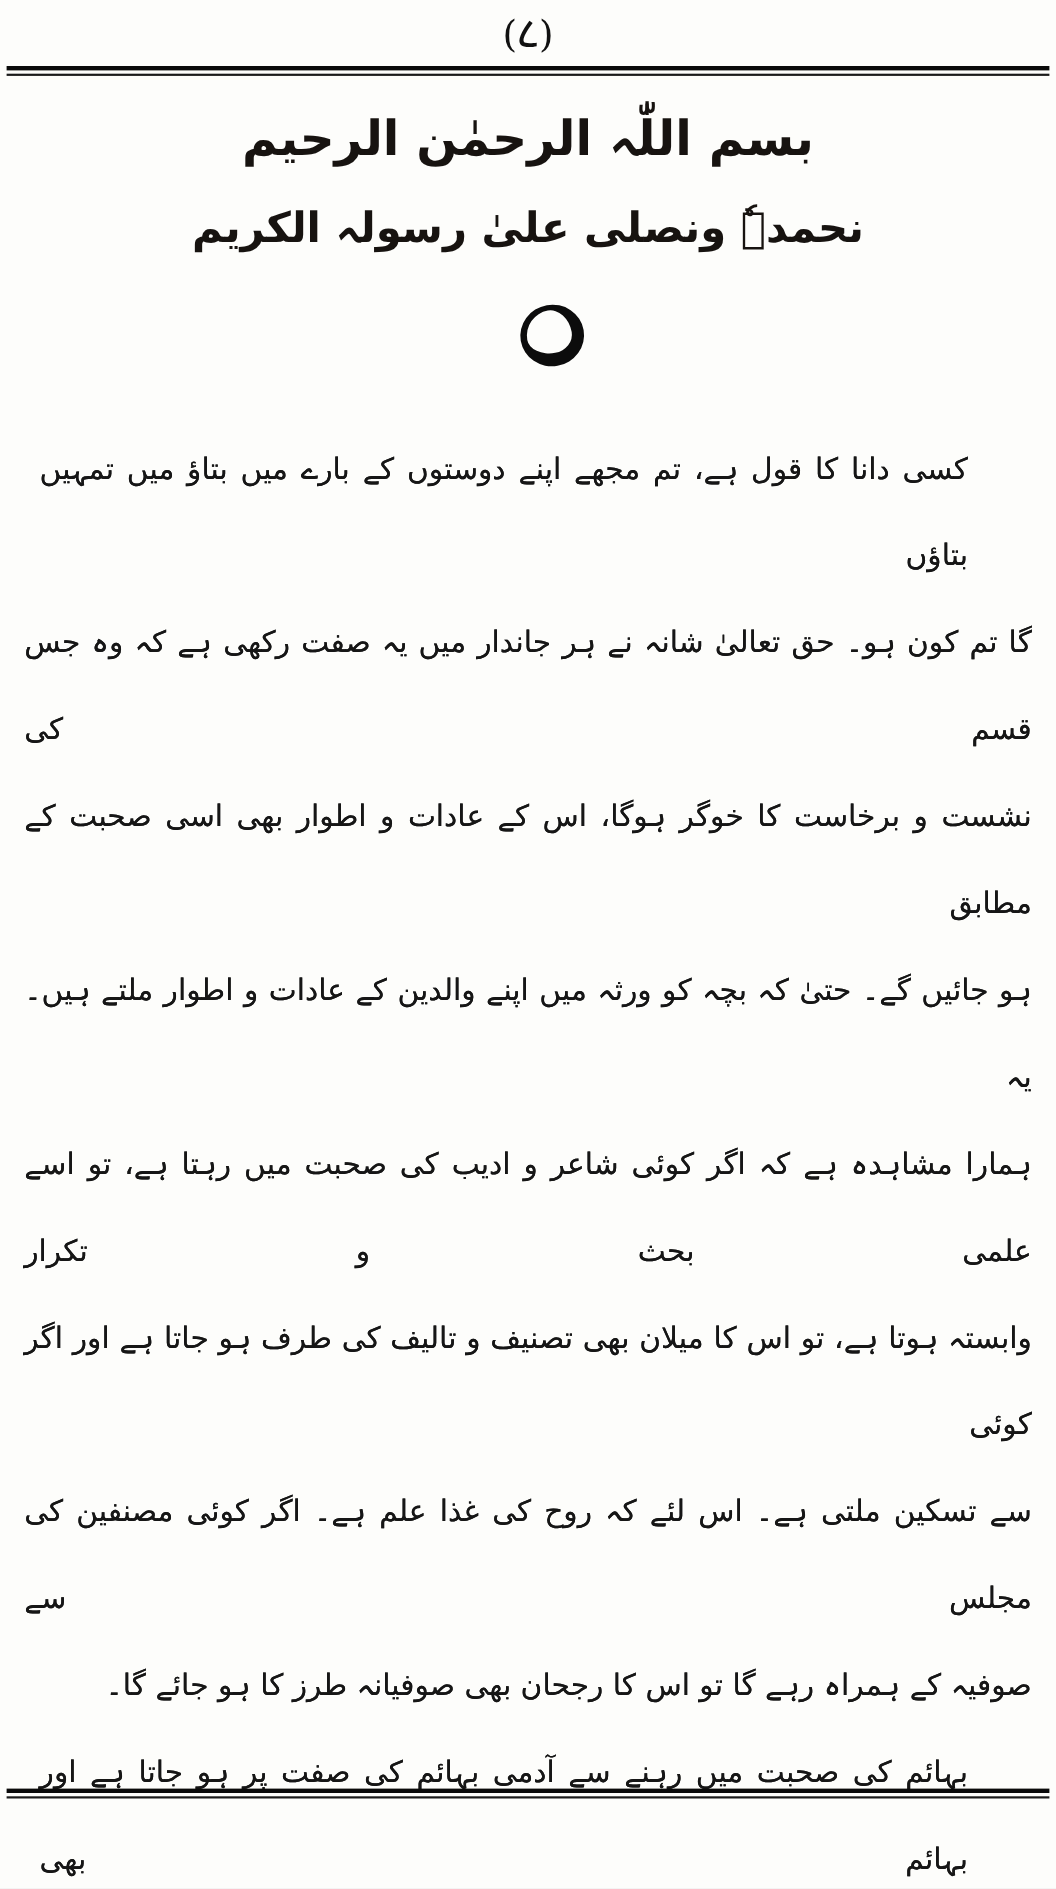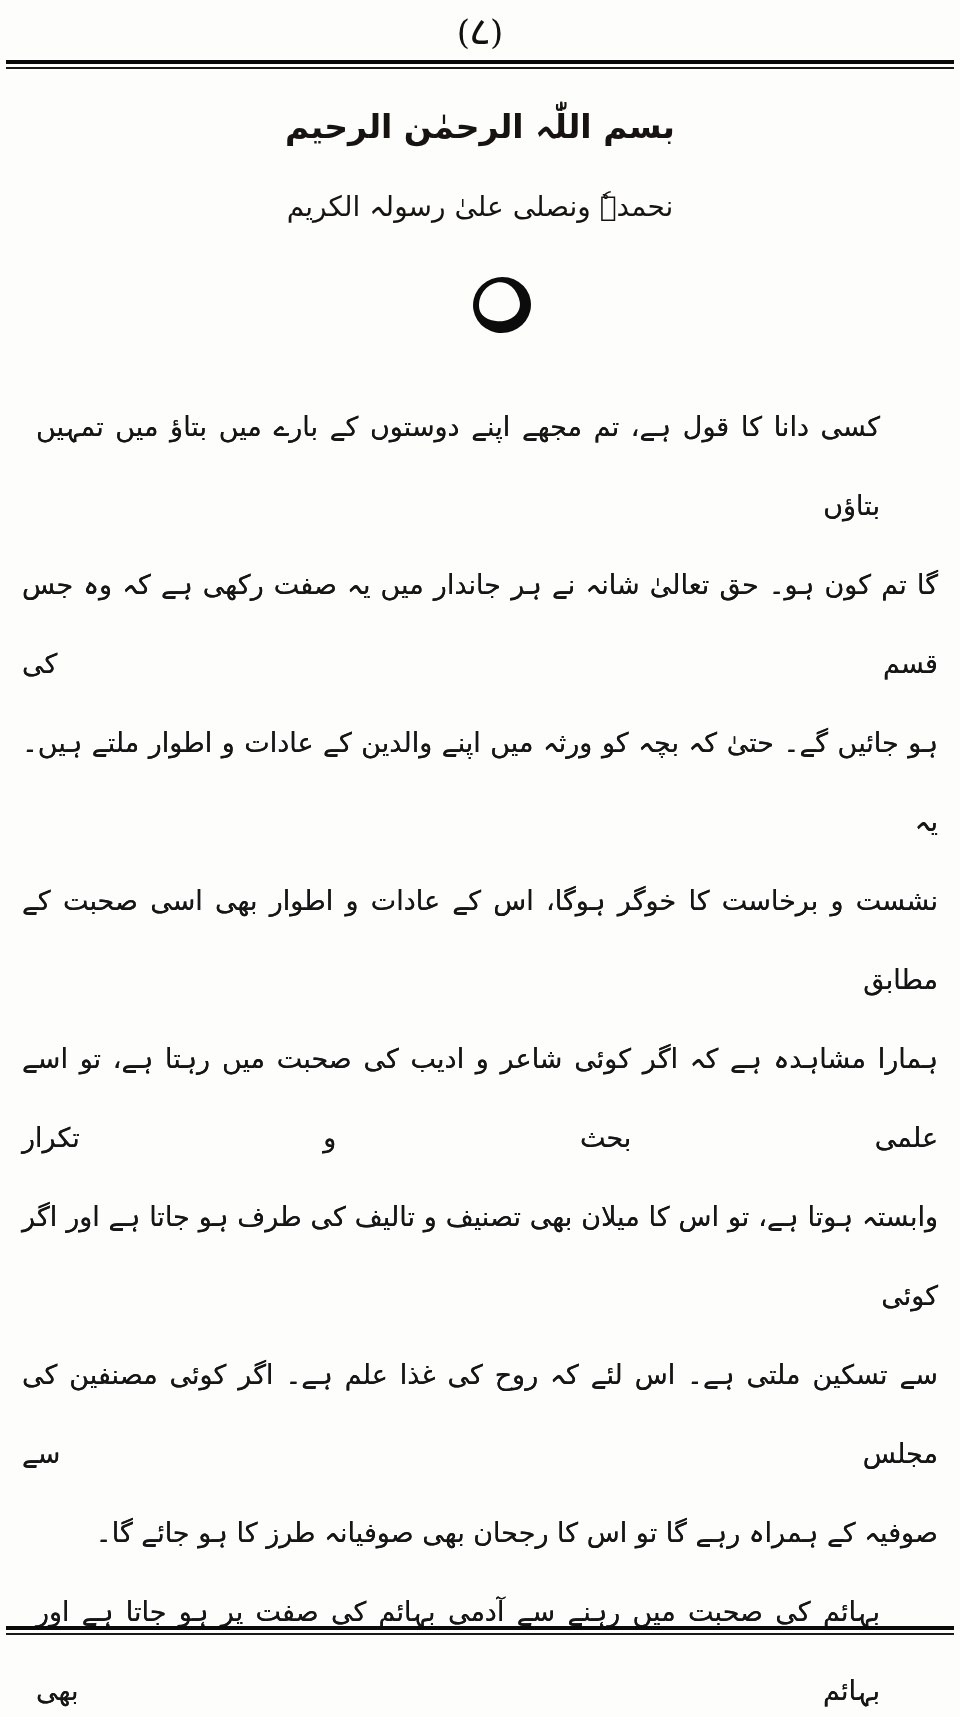--- a/index.html
+++ b/index.html
@@ -32,31 +32,31 @@
   .rule.bottom {
     position: absolute;
     left: 6px;
     right: 6px;
     top: 1626px;
     margin: 0;
   }
   .bismillah {
     margin-top: 28px;
     text-align: center;
-    font-size: 33px;
+    font-size: 44px;
     line-height: 60px;
     font-weight: bold;
     color: #171310;
   }
   .hamd {
     margin-top: 18px;
     text-align: center;
-    font-size: 28px;
+    font-size: 38px;
     line-height: 64px;
-    font-weight: normal;
+    font-weight: bold;
     color: #171310;
   }
   .ornament-wrap {
     margin-top: 38px;
     text-align: center;
   }
   .circle-ornament {
     display: inline-block;
     width: 58px;
     height: 56px;
@@ -106,22 +106,22 @@
 
   <div class="ornament-wrap">
     <span class="circle-ornament"></span>
   </div>
 
   <div class="body-text">
 
     <div>
       <div class="text-line first">کسی دانا کا قول ہے، تم مجھے اپنے دوستوں کے بارے میں بتاؤ میں تمہیں بتاؤں</div>
       <div class="text-line">گا تم کون ہو۔ حق تعالیٰ شانہ نے ہر جاندار میں یہ صفت رکھی ہے کہ وہ جس قسم کی</div>
+      <div class="text-line">نشست و برخاست کا خوگر ہوگا، اس کے عادات و اطوار بھی اسی صحبت کے مطابق</div>
       <div class="text-line">ہو جائیں گے۔ حتیٰ کہ بچہ کو ورثہ میں اپنے والدین کے عادات و اطوار ملتے ہیں۔ یہ</div>
-      <div class="text-line">نشست و برخاست کا خوگر ہوگا، اس کے عادات و اطوار بھی اسی صحبت کے مطابق</div>
       <div class="text-line">ہمارا مشاہدہ ہے کہ اگر کوئی شاعر و ادیب کی صحبت میں رہتا ہے، تو اسے علمی بحث و تکرار</div>
       <div class="text-line">وابستہ ہوتا ہے، تو اس کا میلان بھی تصنیف و تالیف کی طرف ہو جاتا ہے اور اگر کوئی</div>
       <div class="text-line">سے تسکین ملتی ہے۔ اس لئے کہ روح کی غذا علم ہے۔ اگر کوئی مصنفین کی مجلس سے</div>
       <div class="text-line short-last">صوفیہ کے ہمراہ رہے گا تو اس کا رجحان بھی صوفیانہ طرز کا ہو جائے گا۔</div>
     </div>
 
     <div>
       <div class="text-line first">بہائم کی صحبت میں رہنے سے آدمی بہائم کی صفت پر ہو جاتا ہے اور بہائم بھی</div>
 
     </div>

